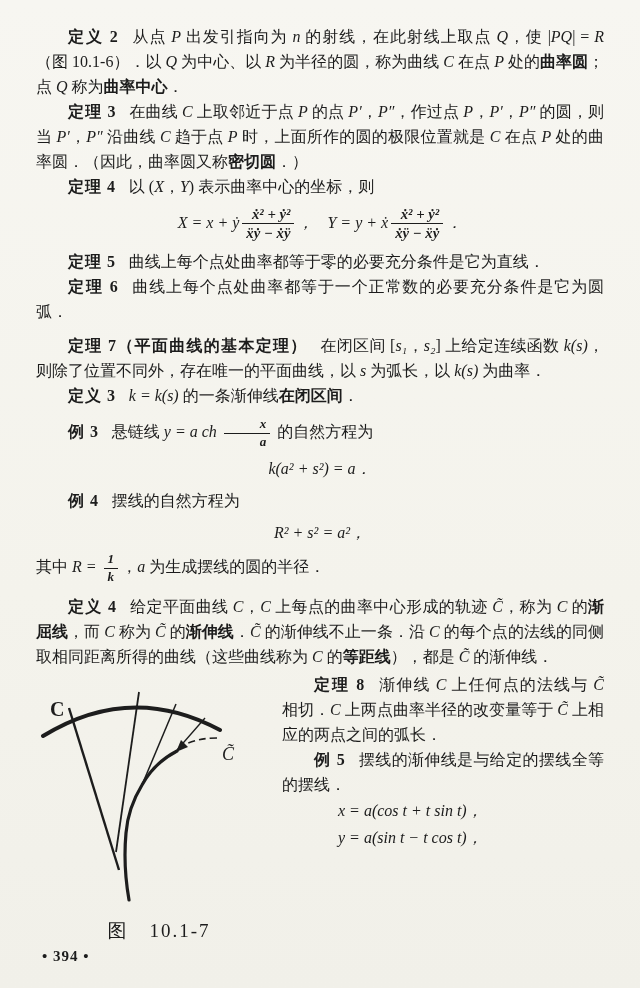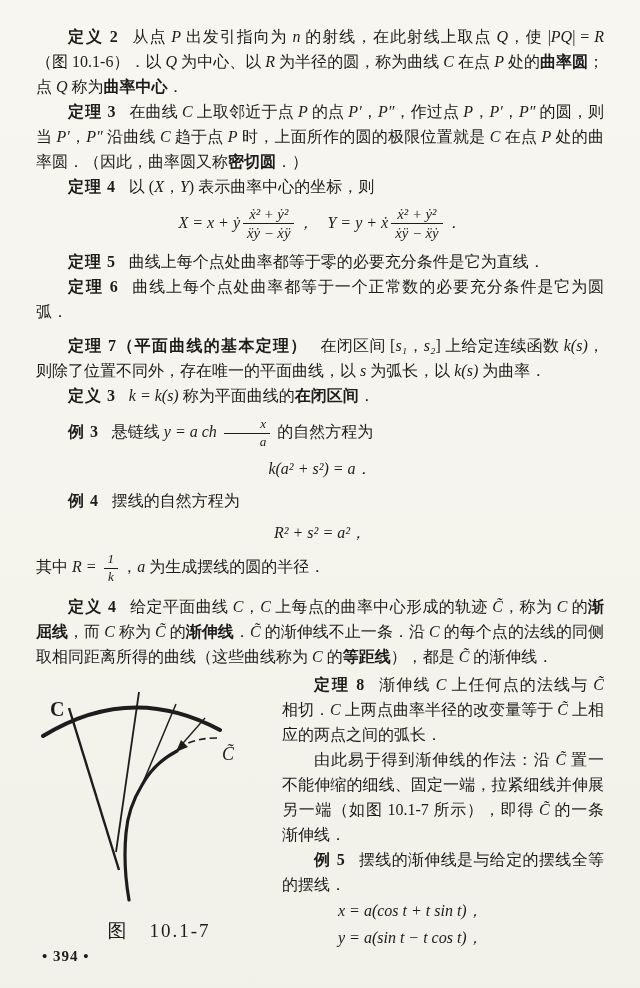--- a/index.html
+++ b/index.html
@@ -19,23 +19,24 @@
   .para { text-align:justify; }
   .ind  { text-indent:2em; }
   .lead { font-weight:bold; letter-spacing:1px; margin-right:0.8em; }
   .it   { font-style:italic; font-family:"Liberation Serif","DejaVu Serif",serif; }
   .bd   { font-weight:bold; }
   .formula {
     text-align:center; font-style:italic;
     margin:7px 0 7px 0;
   }
   .frac {
-    display:inline-block; vertical-align:middle; text-align:center;
+    display:inline-block; vertical-align:middle; text-align:right;
     line-height:1.12; font-size:0.92em; margin:0 3px;
     font-style:italic;
+    font-weight:bold;
   }
   .frac .num { display:block; padding:0 4px 1px; border-bottom:1.4px solid #1c1c1c; }
   .frac .den { display:block; padding:1px 4px 0; }
   .frac.sm { font-size:0.82em; }
   .gap { margin-left:14px;text-align:center; }
   .mt  { margin-top:9px; }
   .columns { display:flex; margin-top:3px; }
   .fig-col  { flex:0 0 246px; width:246px; padding-top:8px; }
   .text-col { flex:1; }
   .caption  { text-align:center; margin-top:6px; letter-spacing:2px; font-size:19px; }
@@ -76,21 +77,21 @@
 
   <p class="para ind">
     <span class="lead">定理 6</span><span><span>曲线上每个点处曲率都等于一个正常数的必要充分条件是它为圆弧．</span></span>
   </p>
 
   <p class="para ind mt">
     <span class="lead">定理 7（平面曲线的基本定理）</span><span><span>在闭区间 [</span><span class="it">s₁</span><span>，</span><span class="it">s₂</span><span>] 上给定连续函数 </span><span class="it">k(s)</span><span>，则除了位置不同外，存在唯一的平面曲线，以 </span><span class="it">s</span><span> 为弧长，以 </span><span class="it">k(s)</span><span> 为曲率．</span></span>
   </p>
 
   <p class="para ind">
-    <span class="lead">定义 3</span><span><span class="it">k = k(s)</span><span> 称为平面曲线的</span><span class="bd">在闭区间</span><span>．</span></span>
+    <span class="lead">定义 3</span><span><span class="it">k = k(s)</span><span> 的一条渐伸线</span><span class="bd">在闭区间</span><span>．</span></span>
   </p>
 
   <p class="para ind mt">
     <span class="lead">例 3</span><span>悬链线 </span><span class="it">y = a ch </span><span class="frac sm"><span class="num it">x</span><span class="den it">a</span></span><span> 的自然方程为</span>
   </p>
 
   <div class="formula">k(a² + s²) = a．</div>
 
   <p class="para ind">
     <span class="lead">例 4</span><span><span>摆线的自然方程为</span></span>
@@ -126,23 +127,20 @@
         <text x="186" y="80" font-family="Liberation Serif, DejaVu Serif, serif" font-size="18" font-style="italic" fill="#1d1d1d">C̃</text>
       </svg>
       <div class="caption">图　10.1-7</div>
     </div>
 
     <div class="text-col">
       <p class="para ind">
         <span class="lead">定理 8</span><span><span>渐伸线 </span><span class="it">C</span><span> 上任何点的法线与 </span><span class="it">C̃</span><span> 相切．</span><span class="it">C</span><span> 上两点曲率半径的改变量等于 </span><span class="it">C̃</span><span> 上相应的两点之间的弧长．</span></span>
       </p>
       <p class="para ind">
-        <span><span>由此易于得到渐伸线的作法：沿 </span><span class="it">C̃</span><span> 置一不能伸缩的细线、固定一端，拉紧细线并伸展另一端（如图 10.1-7 所示），即得 </span><span class="it">C̃</span><span> 的一条渐伸线．</span></span>
-      </p>
-      <p class="para ind">
         <span class="lead">例 5</span><span><span>摆线的渐伸线是与给定的摆线全等的摆线．</span></span>
       </p>
       <div class="col-formula">x = a(cos t + t sin t)，</div>
       <div class="col-formula">y = a(sin t − t cos t)，</div>
     </div>
 
   </div>
 
   <div class="page-number">• 394 •</div>
 

